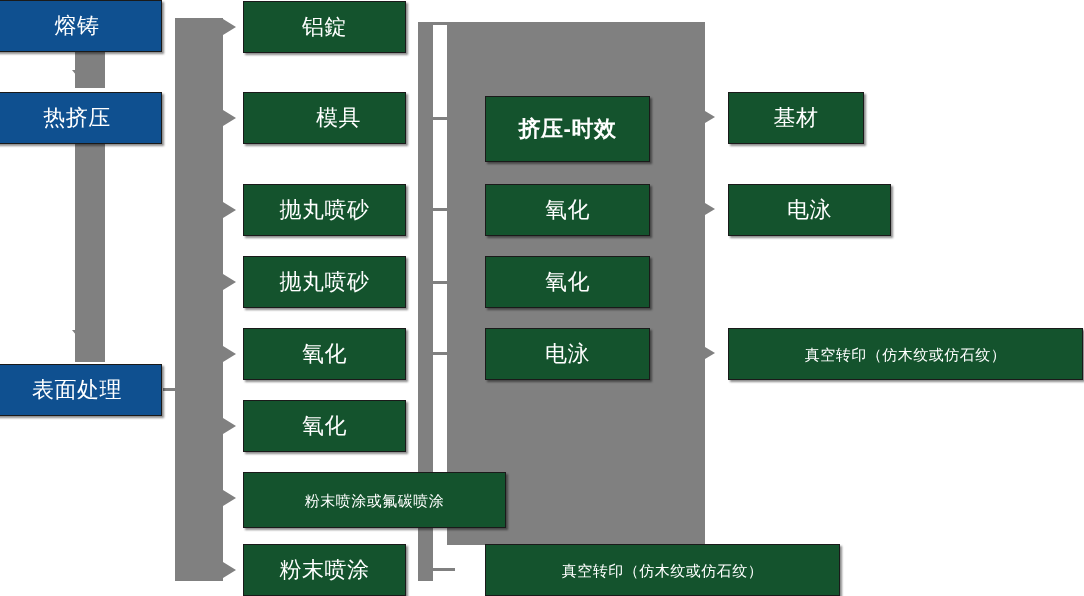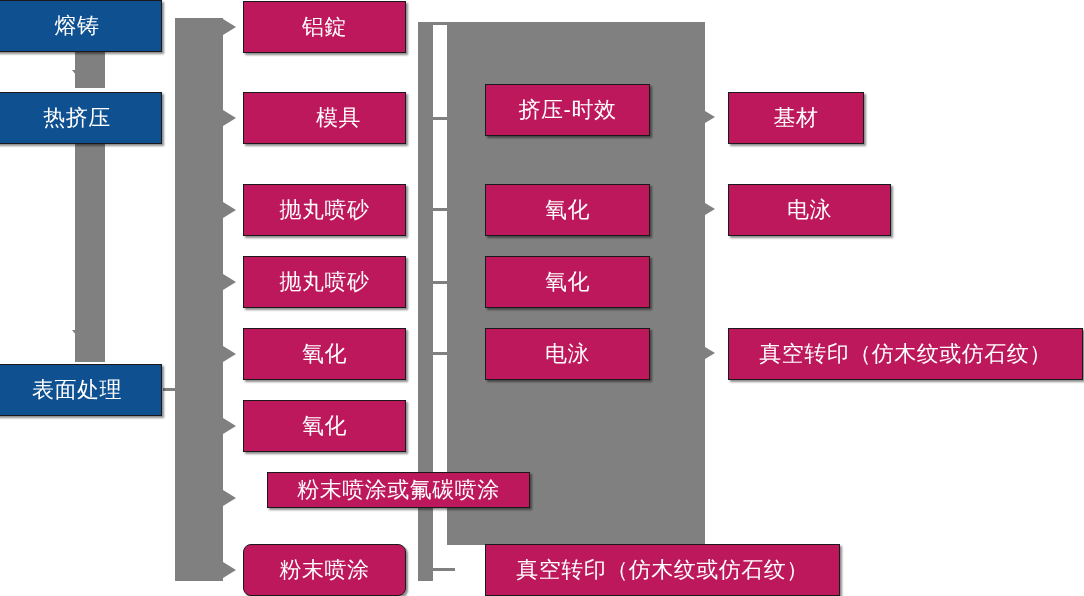--- a/index.html
+++ b/index.html
@@ -59,22 +59,22 @@
     color: #ffffff;
     border: 1px solid #1a1a1a;
     box-shadow: 2px 2px 2px rgba(0,0,0,0.45);
     font-size: 22px;
     line-height: 1;
     letter-spacing: 0.5px;
     white-space: nowrap;
     user-select: none;
   }
   .box.dark  { background: #0F5090; }
-  .box.light { background: #be185d; }
-  .box.wide  { font-size: 22px; }
+  .box.light { background: #14532d; }
+  .box.wide  { font-size: 15px; }
 </style>
 </head>
 <body>
 
 <div id="canvas">
 
   <div class="gray" style="left:75px; top:18px; width:30px; height:70px;"></div>
   <div class="arrowhead down" style="left:72px; top:70px;"></div>
 
   <div class="gray" style="left:75px; top:140px; width:30px; height:222px;"></div>
@@ -129,28 +129,28 @@
   </div>
   <div class="box light" style="left:243px; top:256px; width:163px; height:52px;">
     <span>抛丸喷砂</span>
   </div>
   <div class="box light" style="left:243px; top:328px; width:163px; height:52px;">
     <span>氧化</span>
   </div>
   <div class="box light" style="left:243px; top:400px; width:163px; height:52px;">
     <span>氧化</span>
   </div>
-  <div class="box light wide" style="left:243px; top:472px; width:263px; height:36px;margin-left:24px;">
+  <div class="box light wide" style="left:243px; top:472px; width:263px; height:56px;">
     <span>粉末喷涂或氟碳喷涂</span>
   </div>
-  <div class="box light" style="left:243px; top:544px; width:163px; height:52px;border-radius:8px;">
+  <div class="box light" style="left:243px; top:544px; width:163px; height:52px;">
     <span>粉末喷涂</span>
   </div>
 
-  <div class="box light" style="left:485px; top:84px; width:165px; height:52px;">
+  <div class="box light" style="left:485px; top:96px; width:165px; height:66px;font-weight:bold;">
     <span>挤压-时效</span>
   </div>
   <div class="box light" style="left:485px; top:184px; width:165px; height:52px;">
     <span>氧化</span>
   </div>
   <div class="box light" style="left:485px; top:256px; width:165px; height:52px;">
     <span>氧化</span>
   </div>
   <div class="box light" style="left:485px; top:328px; width:165px; height:52px;">
     <span>电泳</span>

